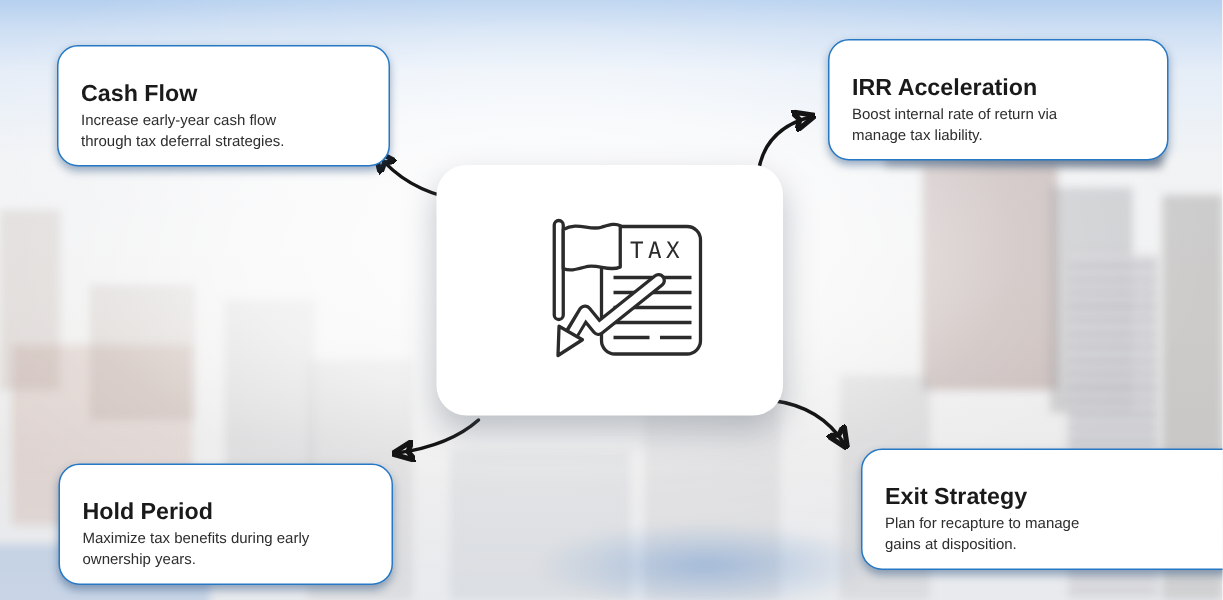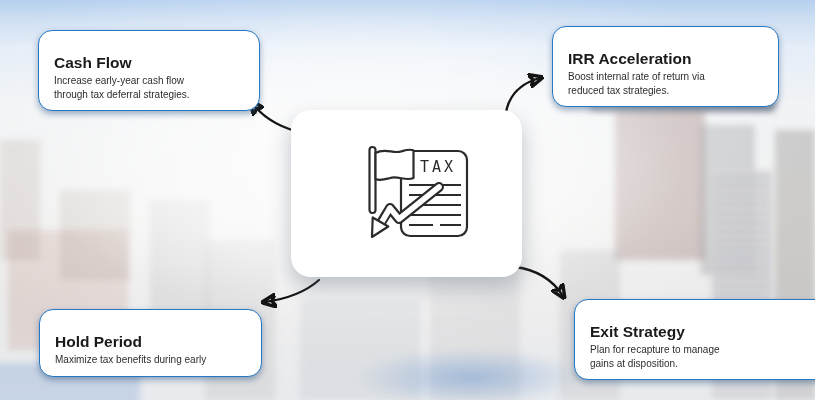--- a/index.html
+++ b/index.html
@@ -121,28 +121,29 @@
     <p>
       <span class="ln">Increase early-year cash flow</span>
       <span class="ln">through tax deferral strategies.</span>
     </p>
   </div>
 
   <div class="card info-card pos-tr">
     <h3>IRR Acceleration</h3>
     <p>
       <span class="ln">Boost internal rate of return via</span>
-      <span class="ln">reduced tax strategies.</span>
+      <span class="ln">manage tax liability.</span>
     </p>
   </div>
 
   <div class="card info-card pos-bl">
     <h3>Hold Period</h3>
     <p>
       <span class="ln">Maximize tax benefits during early</span>
+      <span class="ln">ownership years.</span>
     </p>
   </div>
 
   <div class="card info-card pos-br">
     <h3>Exit Strategy</h3>
     <p>
       <span class="ln">Plan for recapture to manage</span>
       <span class="ln">gains at disposition.</span>
     </p>
   </div>

